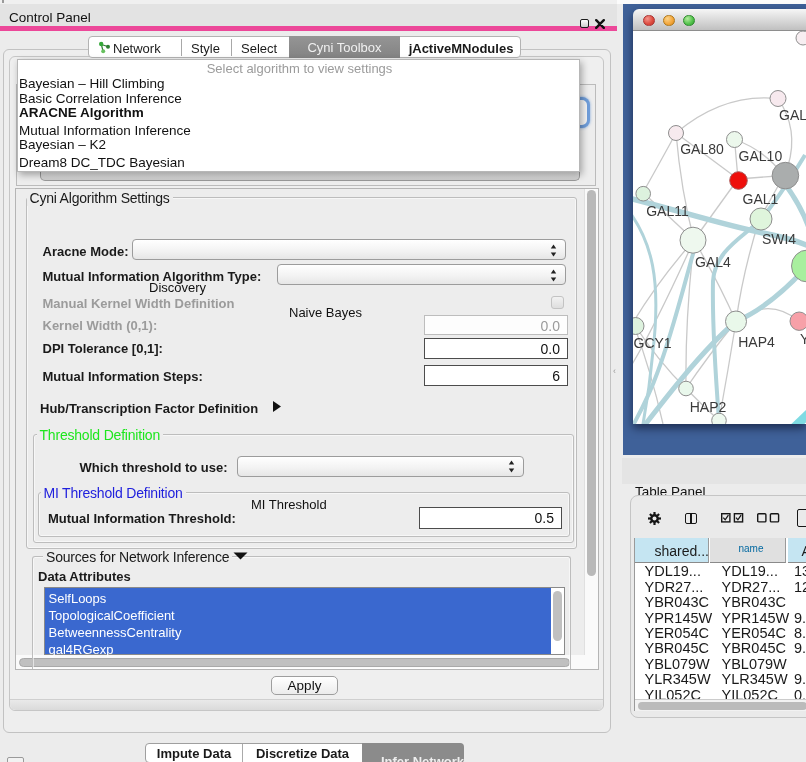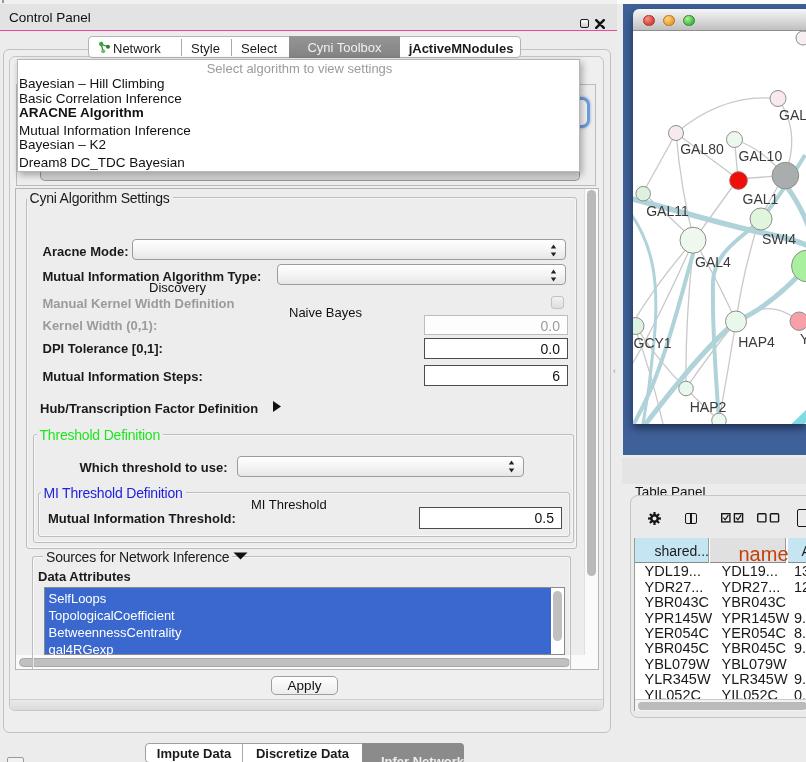--- a/index.html
+++ b/index.html
@@ -18,21 +18,21 @@
 .combo .ct { position:absolute; left:16px; top:3px;margin-top:37px; }
 .combo .stp { position:absolute; right:8px; top:3.5px; width:7px; height:13px; }
 .lbl { position:absolute; white-space:nowrap; }
 </style>
 </head>
 <body>
 <div id="root">
 
   <div class="abs" style="left:0;top:0;width:617px;height:4px;background:#f0f0f0;"></div>
   <div class="abs" style="left:2px;top:0;width:2px;height:3px;background:#9a9a9a;"></div>
-  <div class="abs" style="left:0;top:4px;width:617px;height:27px;background:#e3e3e3;border-bottom:1px solid #ec4899;padding-left:28px;">
+  <div class="abs" style="left:0;top:4px;width:617px;height:27px;background:#e3e3e3;border-bottom:5px solid #ec4899;padding-left:28px;">
     <div class="abs n13" style="left:9px;top:6px;font-size:13.5px;color:#111;">Control Panel</div>
     <div class="abs" style="left:580px;top:14.5px;width:9px;height:9px;border:1.7px solid #1c1c1c;border-radius:2px;background:linear-gradient(#fff,#ccc);"></div>
     <svg class="abs" style="left:595px;top:14.5px" width="10" height="10" viewBox="0 0 10 10">
         <path d="M1.2 1.2 L8.8 8.8 M8.8 1.2 L1.2 8.8" stroke="#111" stroke-width="2.4" stroke-linecap="round"></path>
       </svg>
   </div>
 
   <div class="abs" style="left:3px;top:49px;width:608px;height:684px;background:#eeeeee;border:1px solid #c2c2c2;border-radius:6px;"></div>
 
   <div class="abs" style="left:9px;top:56px;width:595px;height:655px;background:#efefef;border:1px solid #c6c6c6;border-radius:6px;"></div>
@@ -261,21 +261,21 @@
     <rect x="13.4" y="0.7" width="8.2" height="8.2" fill="none" stroke="#161616" stroke-width="1.4" rx="1"></rect>
   </svg>
   <div class="abs" style="left:797px;top:509px;width:14px;height:18px;border:1.8px solid #161616;border-radius:2px;background:#eaeaea;"></div>
 
   <div class="abs" style="left:633.5px;top:537.5px;width:172.5px;height:173.5px;background:#fff;border-left:1px solid #9a9a9a;">
 
     <div class="abs" style="left:0;top:0;width:74.7px;height:25px;background:#c5e5f2;border-right:1px solid #9a9a9a;border-bottom:1px solid #8a8a8a;"></div>
     <div class="abs" style="left:75.7px;top:0;width:76.3px;height:25px;background:#e0e0e0;border-right:1px solid #9a9a9a;border-bottom:1px solid #8a8a8a;"></div>
     <div class="abs" style="left:153px;top:0;width:20px;height:25px;background:#c5e5f2;border-bottom:1px solid #8a8a8a;"></div>
     <div class="abs" style="left:20px;top:5px;font-size:14px;color:#1c1c1c;">shared...</div>
-    <div class="abs" style="left:104px;top:5px;font-size:20px;color:#c2410c;">name</div>
+    <div class="abs" style="left:104px;top:5px;font-size:10px;color:#0369a1;">name</div>
     <div class="abs" style="left:167px;top:5px;font-size:14px;color:#1c1c1c;">A</div>
 
     <div class="abs" style="left:0;top:26.8px;font-size:14.5px;color:#1a1a1a;line-height:15.4px;white-space:pre;">
       <div class="abs" style="left:10px;top:0;">YDL19...<br>YDR27...<br>YBR043C<br>YPR145W<br>YER054C<br>YBR045C<br>YBL079W<br>YLR345W<br>YIL052C</div>
       <div class="abs" style="left:87px;top:0;">YDL19...<br>YDR27...<br>YBR043C<br>YPR145W<br>YER054C<br>YBR045C<br>YBL079W<br>YLR345W<br>YIL052C</div>
       <div class="abs" style="left:159.5px;top:0;">13<br>12<br><br>9.<br>8.<br>9.<br><br>9.<br>0.</div>
     </div>
 
     <div class="abs" style="left:0;top:161.5px;width:172.5px;height:12px;background:#f2f2f2;border-top:1px solid #ccc;"></div>
     <div class="abs" style="left:3px;top:164px;width:169px;height:8px;background:#bbb;border-radius:4px;"></div>

